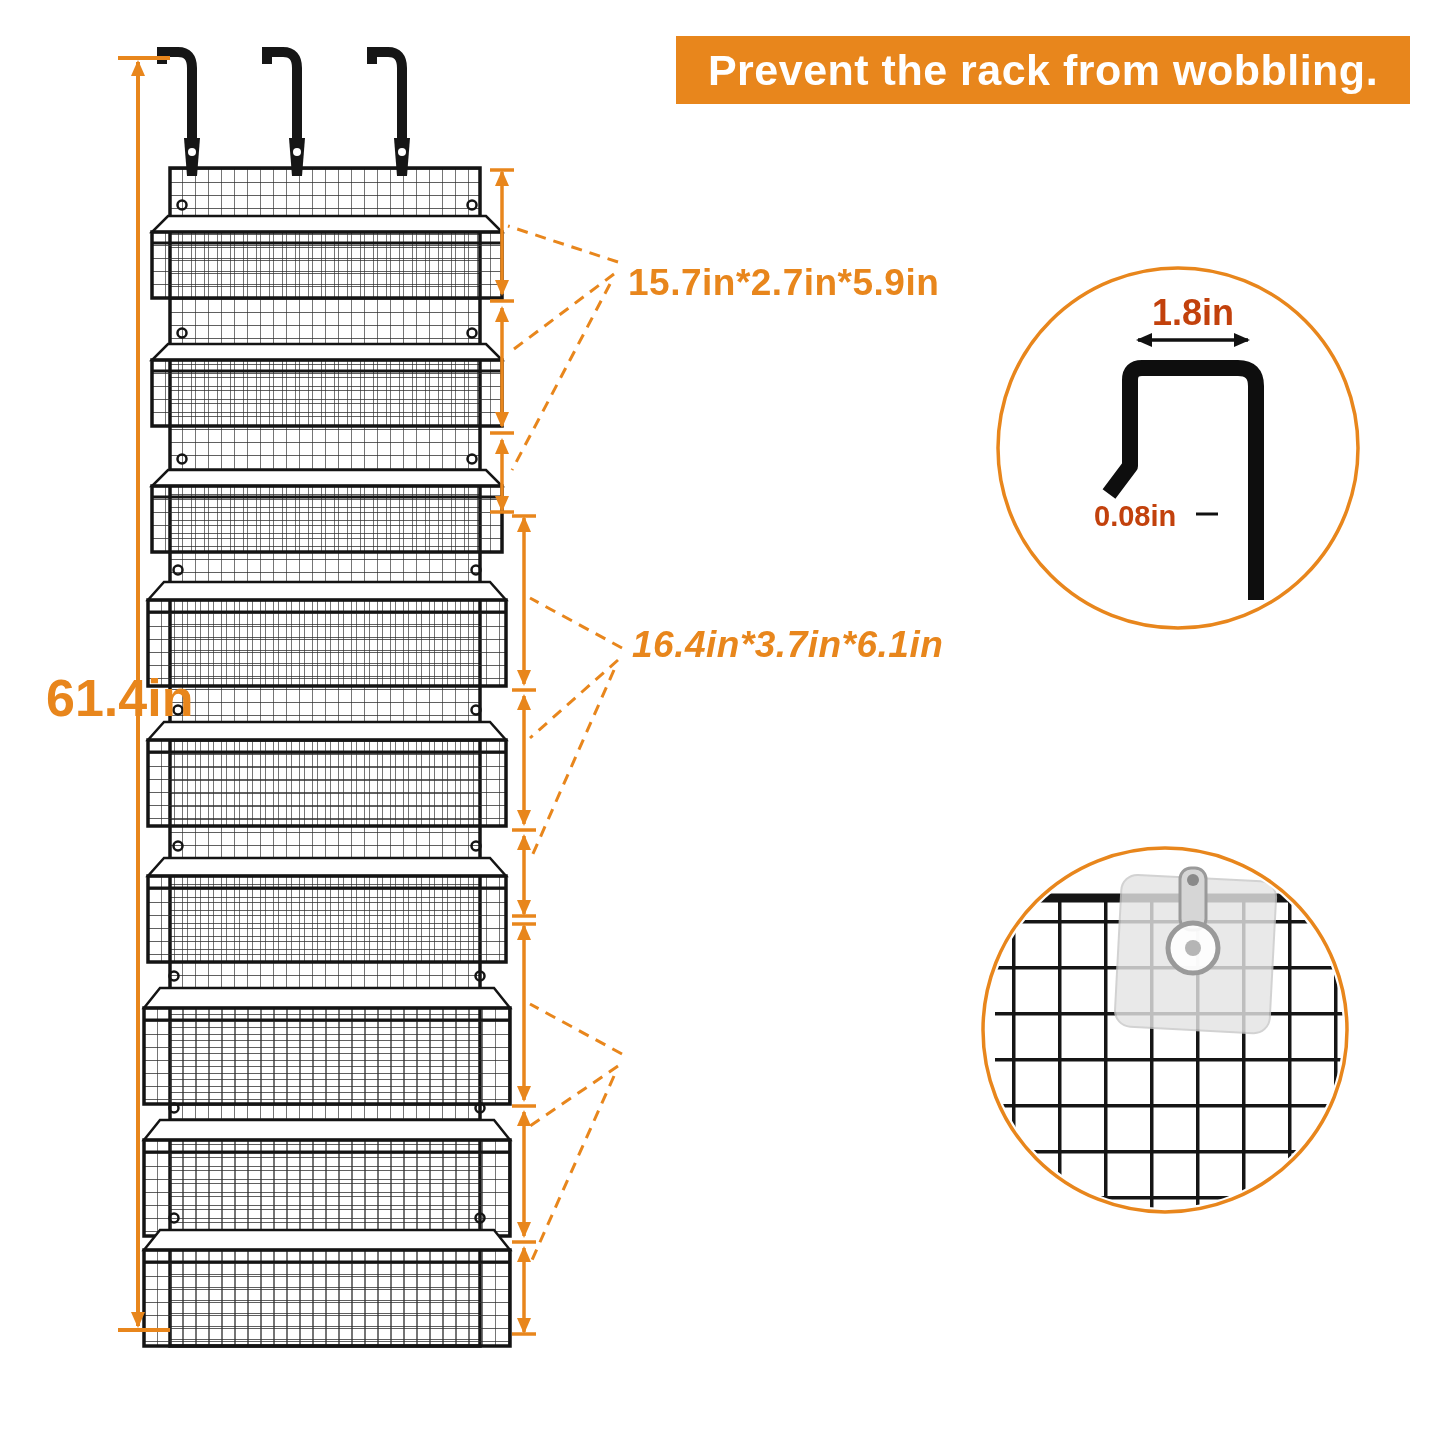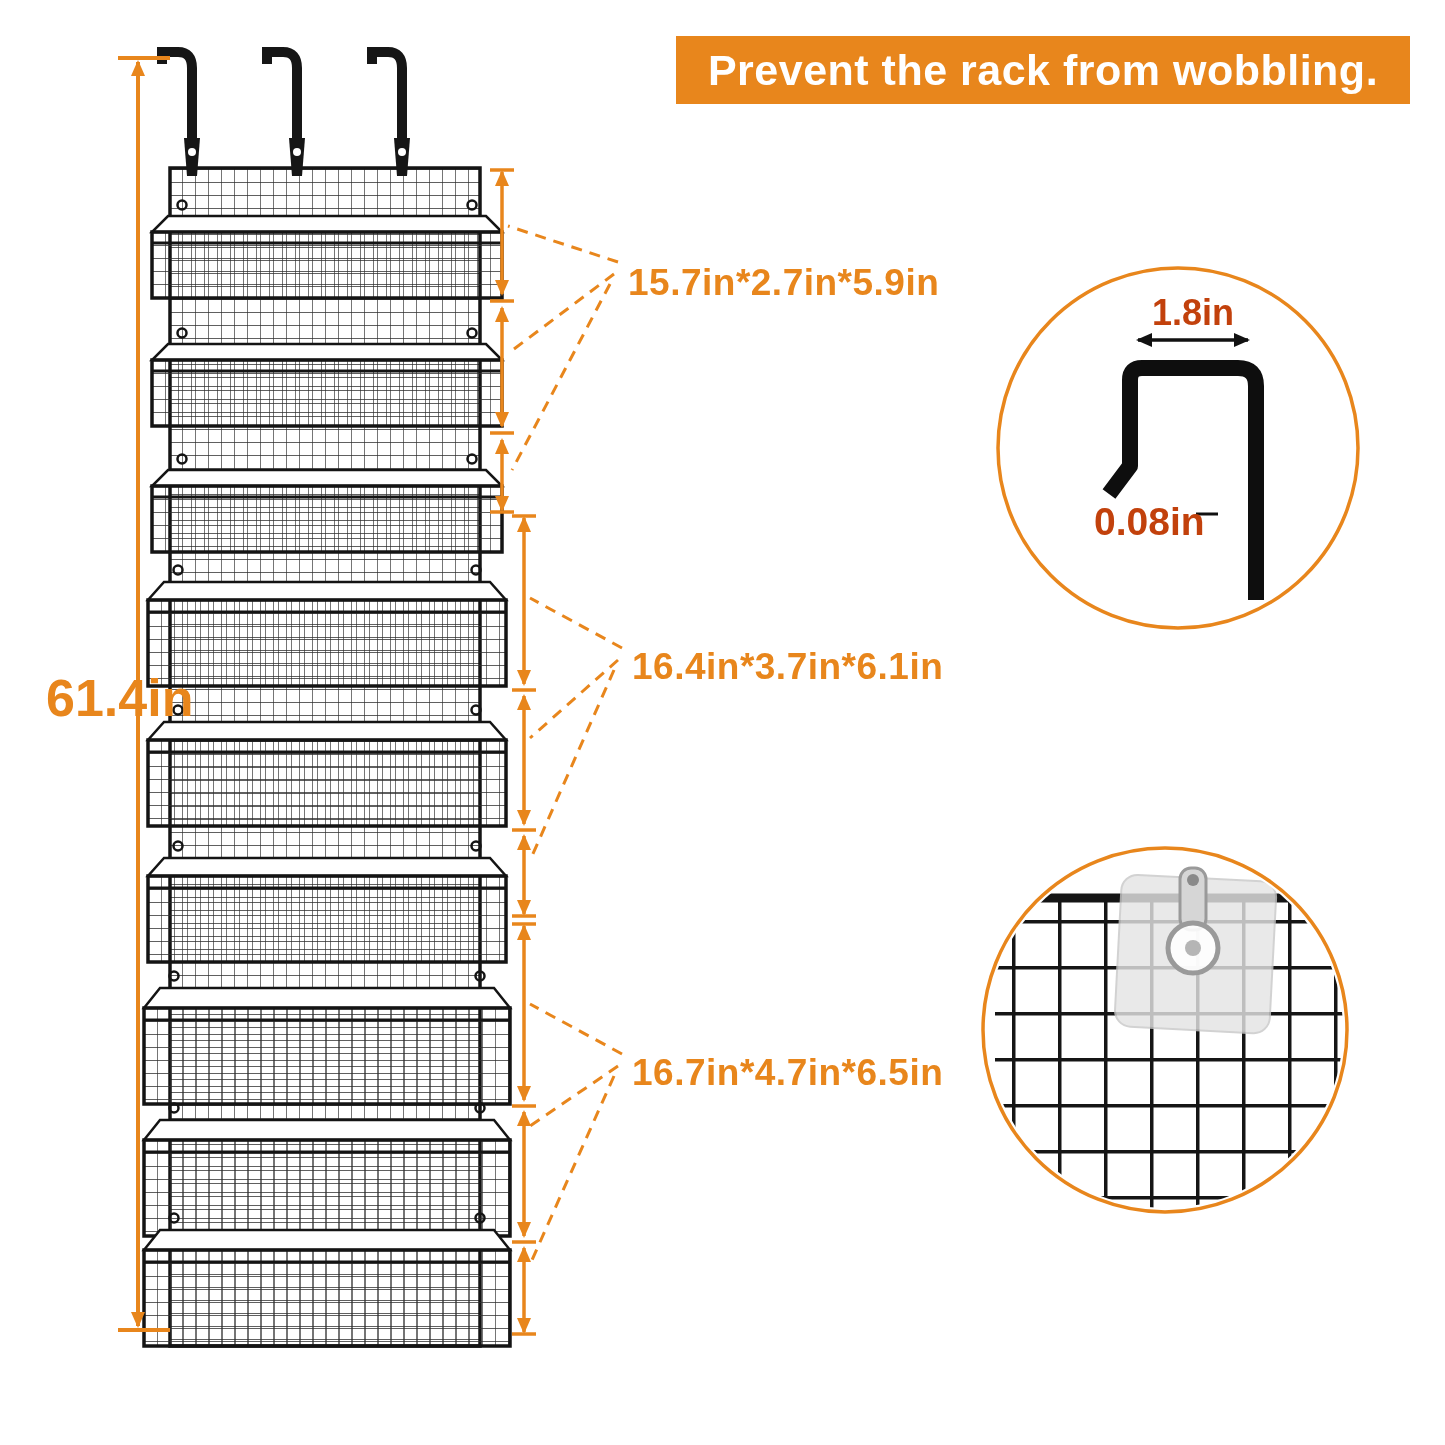--- a/index.html
+++ b/index.html
@@ -10,21 +10,21 @@
     position: relative; overflow: hidden;
   }
   .canvas { position: relative; width: 1237px; height: 1445px; background: #ffffff; }
   .art { position: absolute; left: 0; top: 0; }
   .label { position: absolute; font-weight: 700; white-space: nowrap; }
   .label.orange { color: #E8861C; }
   .label.ink { color: #c2410c; }
   .dim-label { font-size: 37px; letter-spacing: 0.5px; margin-top: 32px; }
   .total-label { font-size: 52px; }
   .hookw-label { font-size: 36px; }
-  .hookt-label { font-size: 39px; }
+  .hookt-label { font-size: 29px; }
   .banner {
     position: absolute; left: 676px; top: 36px; width: 734px; height: 68px;
     background: #E8861C; color: #ffffff; font-weight: 700; font-size: 43px;
     display: flex; align-items: center; justify-content: center;
     letter-spacing: 0.5px;
   }
 </style>
 </head>
 <body>
 
@@ -180,21 +180,20 @@
   </svg>
 
   <div class="banner">
     <span>Prevent the rack from wobbling.</span>
   </div>
 
   <div class="label orange total-label" style="left:46px; top:668px;">61.4in</div>
 
   <div class="label orange dim-label" style="left:628px; top:230px;">15.7in*2.7in*5.9in</div>
 
-  <div class="label orange dim-label" style="left:632px; top:614px;">16.4in*3.7in*6.1in</div>
+  <div class="label orange dim-label" style="left:632px; top:592px;font-style:italic;">16.4in*3.7in*6.1in</div>
 
-  <div class="label orange dim-label" style="left:632px; top:1020px;">16.7in*4.7in*6.5in</div>
 
   <div class="label ink hookw-label" style="left:1152px; top:292px;">1.8in</div>
 
   <div class="label ink hookt-label" style="left:1094px; top:500px;">0.08in</div>
 
 </div>
 
 </body></html>

